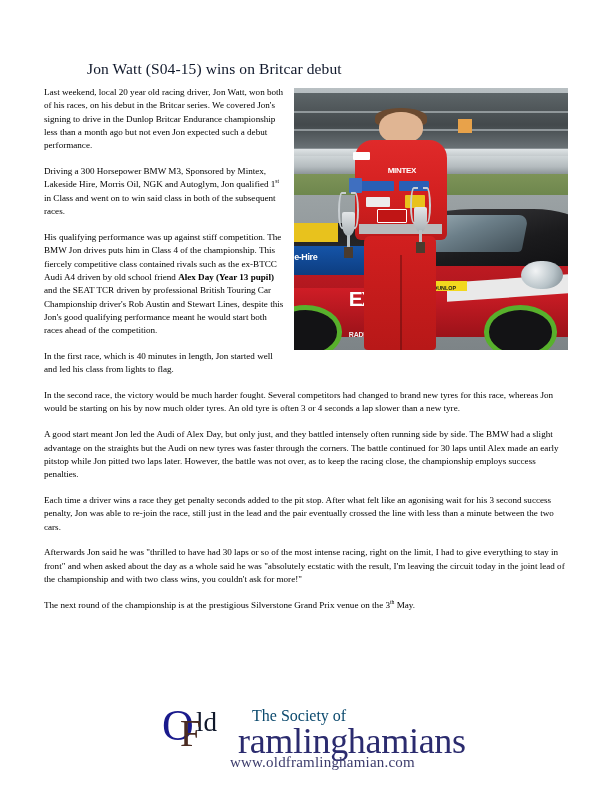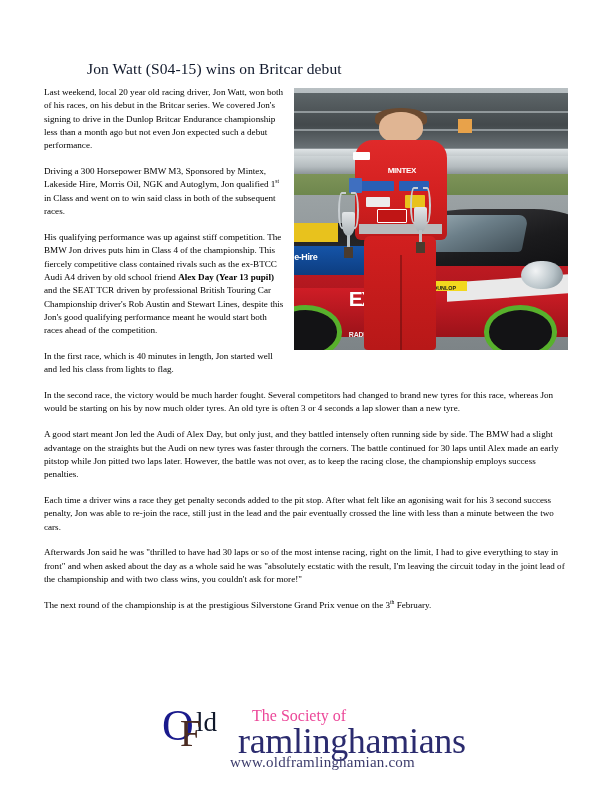--- a/index.html
+++ b/index.html
@@ -333,21 +333,21 @@
     color: #0f172a;
     line-height: 1;
     z-index: 2;
   }
   .logo-society {
     position: absolute;
     left: 96px;
     top: 2px;
     font-family: "Liberation Serif", "DejaVu Serif", serif;
     font-size: 16px;
-    color: #ec4899;
+    color: #0c4a6e;
     line-height: 1;
   }
   .logo-framling {
     position: absolute;
     left: 38px;
     top: 17px;
     font-family: "Liberation Serif", "DejaVu Serif", serif;
     font-size: 36px;
     color: #2b2b6e;
     line-height: 1;
@@ -445,21 +445,21 @@
     <p>In the first race, which is 40 minutes in length, Jon started well and led his class from lights to flag.</p>
 
     <p>In the second race, the victory would be much harder fought. Several competitors had changed to brand new tyres for this race, whereas Jon would be starting on his by now much older tyres. An old tyre is often 3 or 4 seconds a lap slower than a new tyre.</p>
 
     <p>A good start meant Jon led the Audi of Alex Day, but only just, and they battled intensely often running side by side. The BMW had a slight advantage on the straights but the Audi on new tyres was faster through the corners. The battle continued for 30 laps until Alex made an early pitstop while Jon pitted two laps later. However, the battle was not over, as to keep the racing close, the championship employs success penalties.</p>
 
     <p>Each time a driver wins a race they get penalty seconds added to the pit stop. After what felt like an agonising wait for his 3 second success penalty, Jon was able to re-join the race, still just in the lead and the pair eventually crossed the line with less than a minute between the two cars.</p>
 
     <p>Afterwards Jon said he was "thrilled to have had 30 laps or so of the most intense racing, right on the limit, I had to give everything to stay in front" and when asked about the day as a whole said he was "absolutely ecstatic with the result, I'm leaving the circuit today in the joint lead of the championship and with two class wins, you couldn't ask for more!"</p>
 
-    <p><span>The next round of the championship is at the prestigious Silverstone Grand Prix venue on the 3</span><sup>th</sup><span> February.</span></p>
+    <p><span>The next round of the championship is at the prestigious Silverstone Grand Prix venue on the 3</span><sup>th</sup><span> May.</span></p>
   </div>
 
   <div class="logo-block">
     <div class="logo-inner">
       <span class="logo-o">O</span>
       <span class="logo-ld">ld</span>
       <span class="logo-f">F</span>
       <span class="logo-society">The Society of</span>
       <span class="logo-framling">ramlinghamians</span>
       <span class="logo-url">www.oldframlinghamian.com</span>

